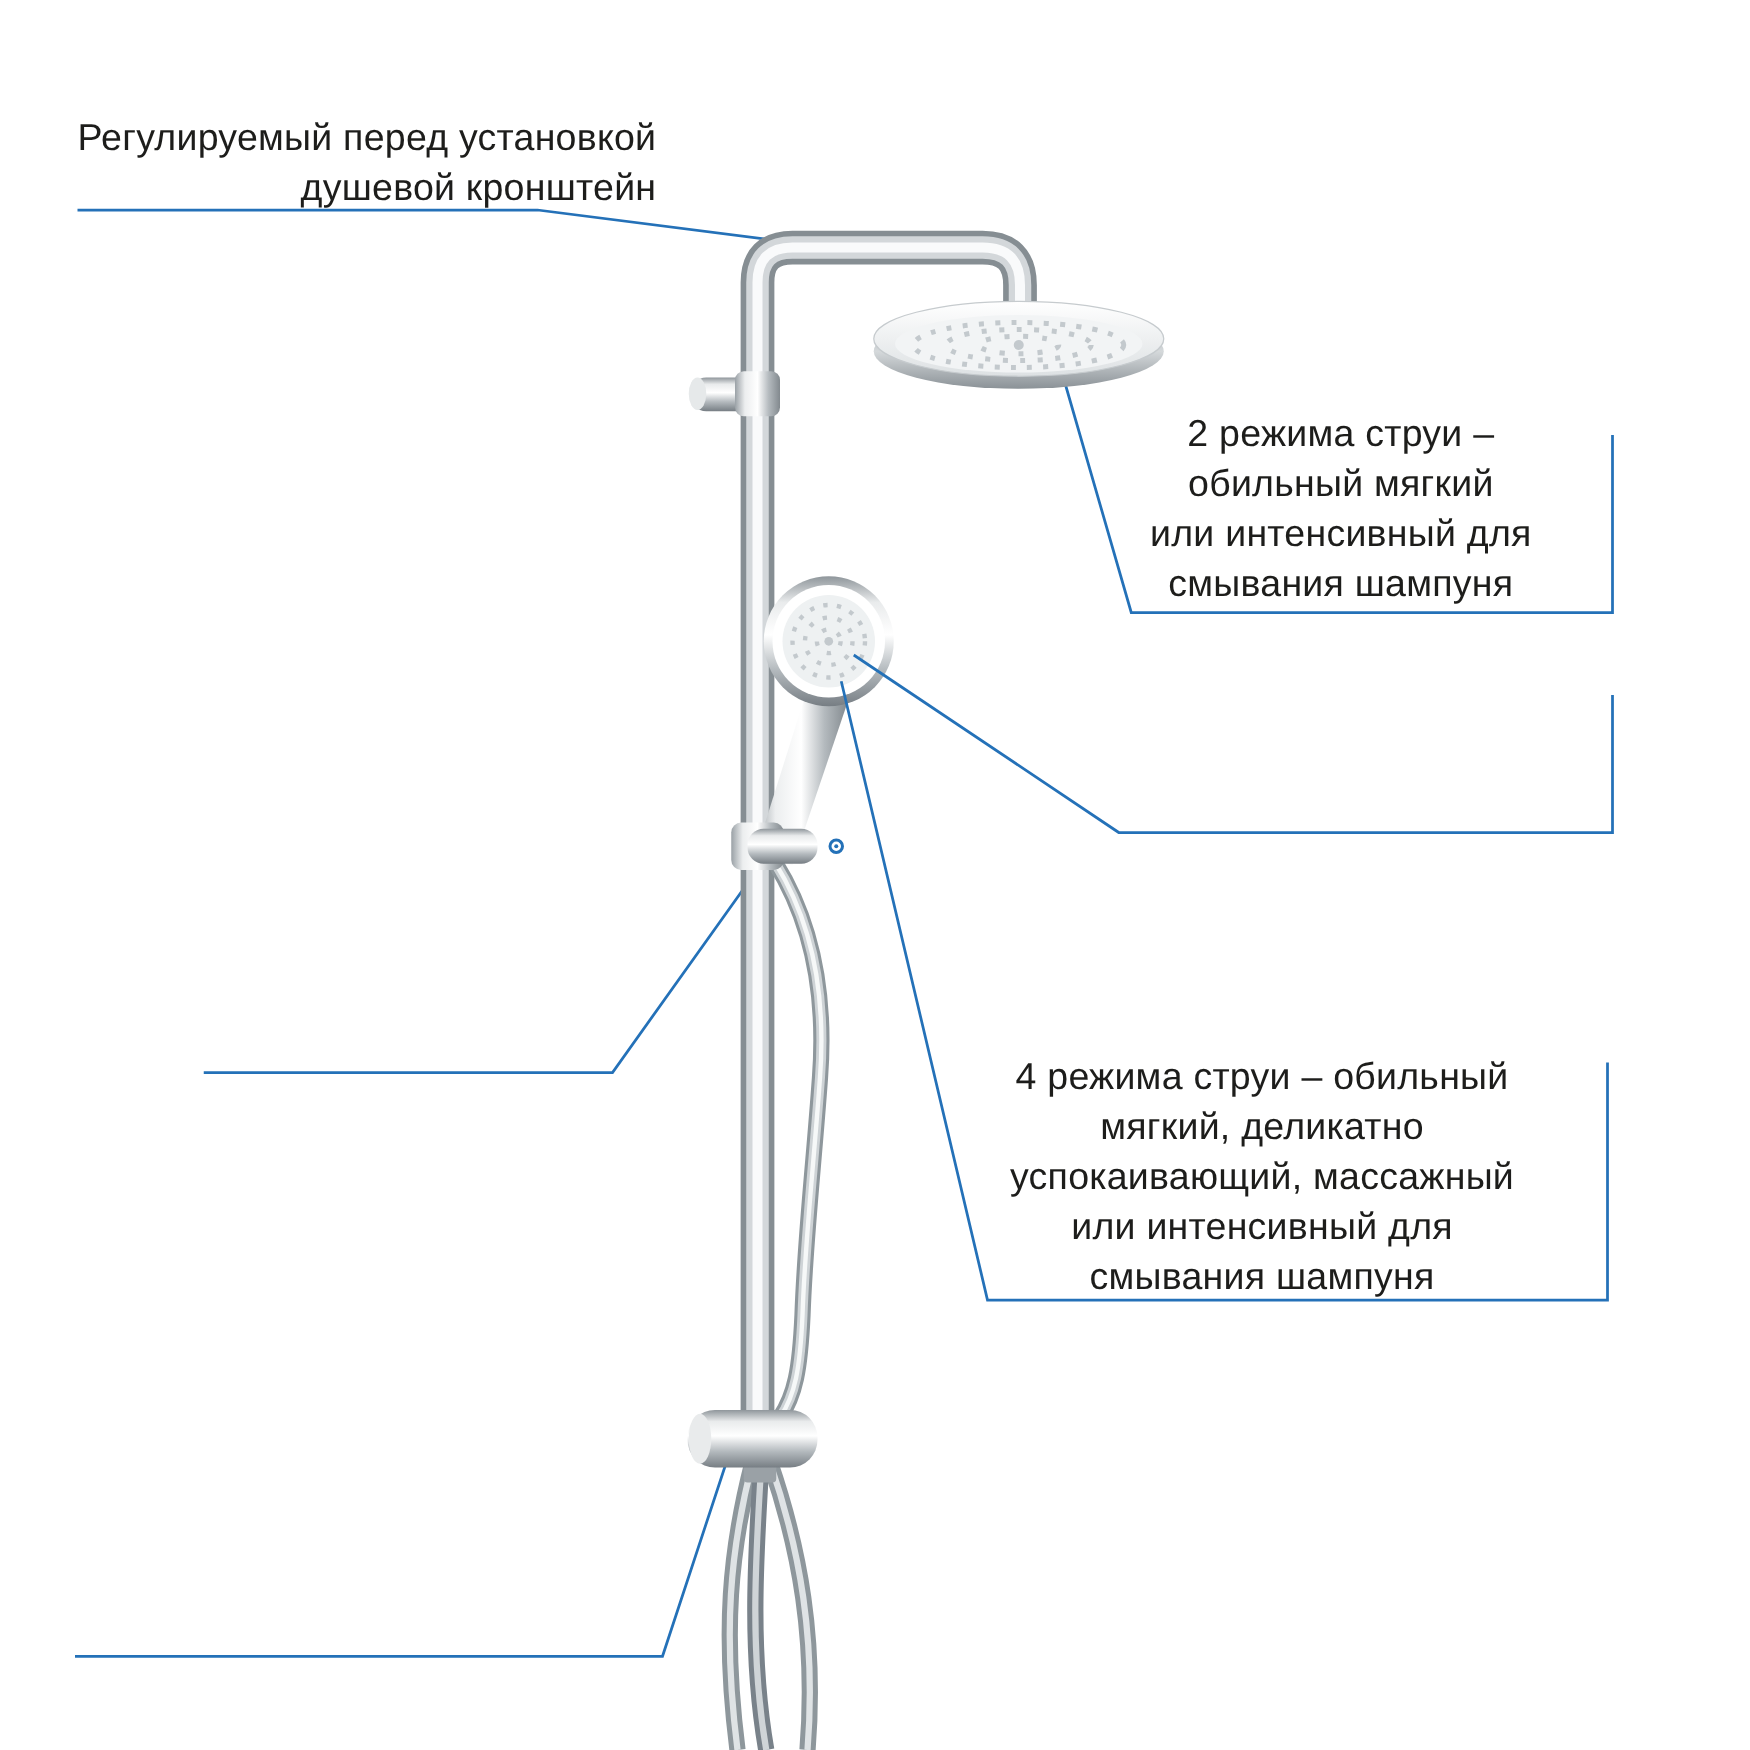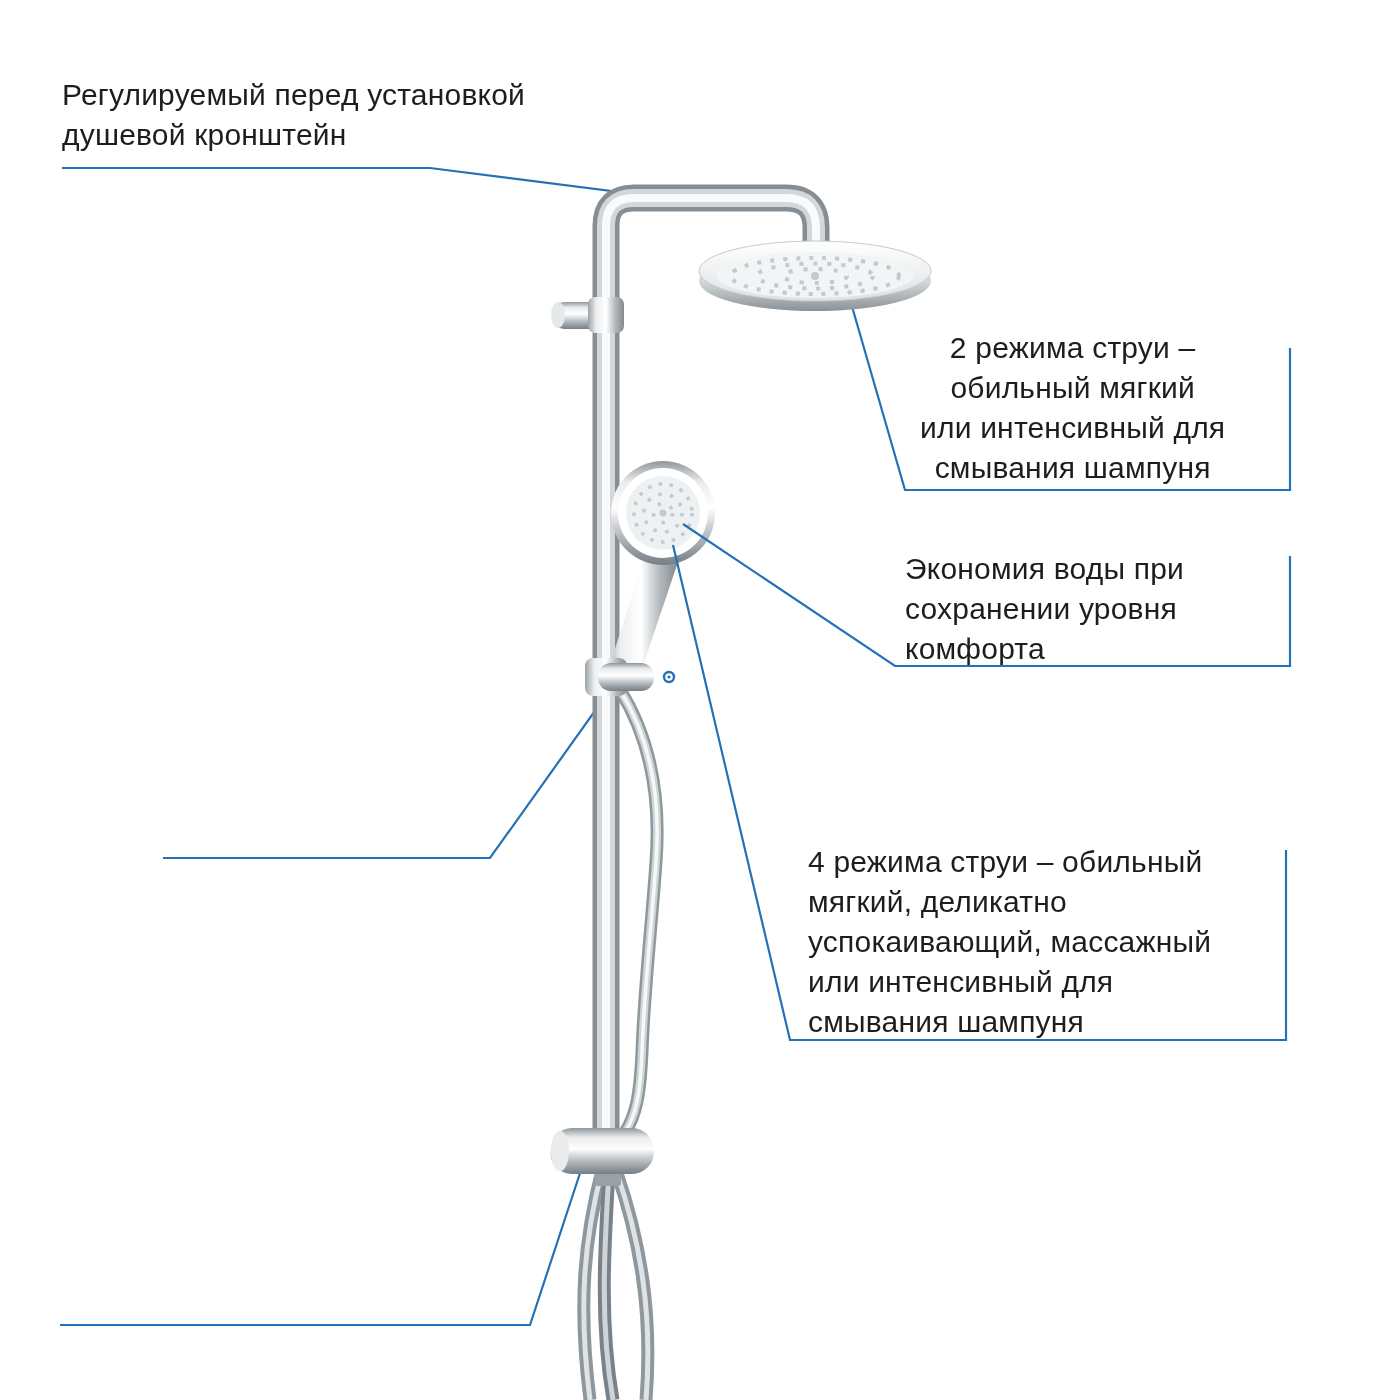--- a/index.html
+++ b/index.html
@@ -133,33 +133,30 @@
       <rect x="550" y="1128" width="104" height="46" rx="22" fill="url(#silverV)"></rect>
       <ellipse cx="560" cy="1151" rx="9" ry="20" fill="#e9ebec"></ellipse>
     </g>
 
     <g>
       <path class="callout" d="M 683 524 L 895 666 L 1290 666 L 1290 556"></path>
       <path class="callout" d="M 673 545 L 790 1040 L 1286 1040 L 1286 850"></path>
     </g>
   </svg>
 
-  <div class="ann" style="left:62px; top:75px;">Регулируемый перед установкой
+  <div class="ann" style="left:62px; top:91px;text-align:right;">Регулируемый перед установкой
 душевой кронштейн</div>
 
   <div class="ann" style="left:920px; top:328px;text-align:center;">2 режима струи –
 обильный мягкий
 или интенсивный для
 смывания шампуня</div>
 
-  <div class="ann" style="left:905px; top:549px;">Экономия воды при
-сохранении уровня
-комфорта</div>
 
 
-  <div class="ann" style="left:808px; top:842px;">4 режима струи – обильный
+  <div class="ann" style="left:808px; top:842px;text-align:center;">4 режима струи – обильный
 мягкий, деликатно
 успокаивающий, массажный
 или интенсивный для
 смывания шампуня</div>
 
 
 </div>
 
 </body></html>

